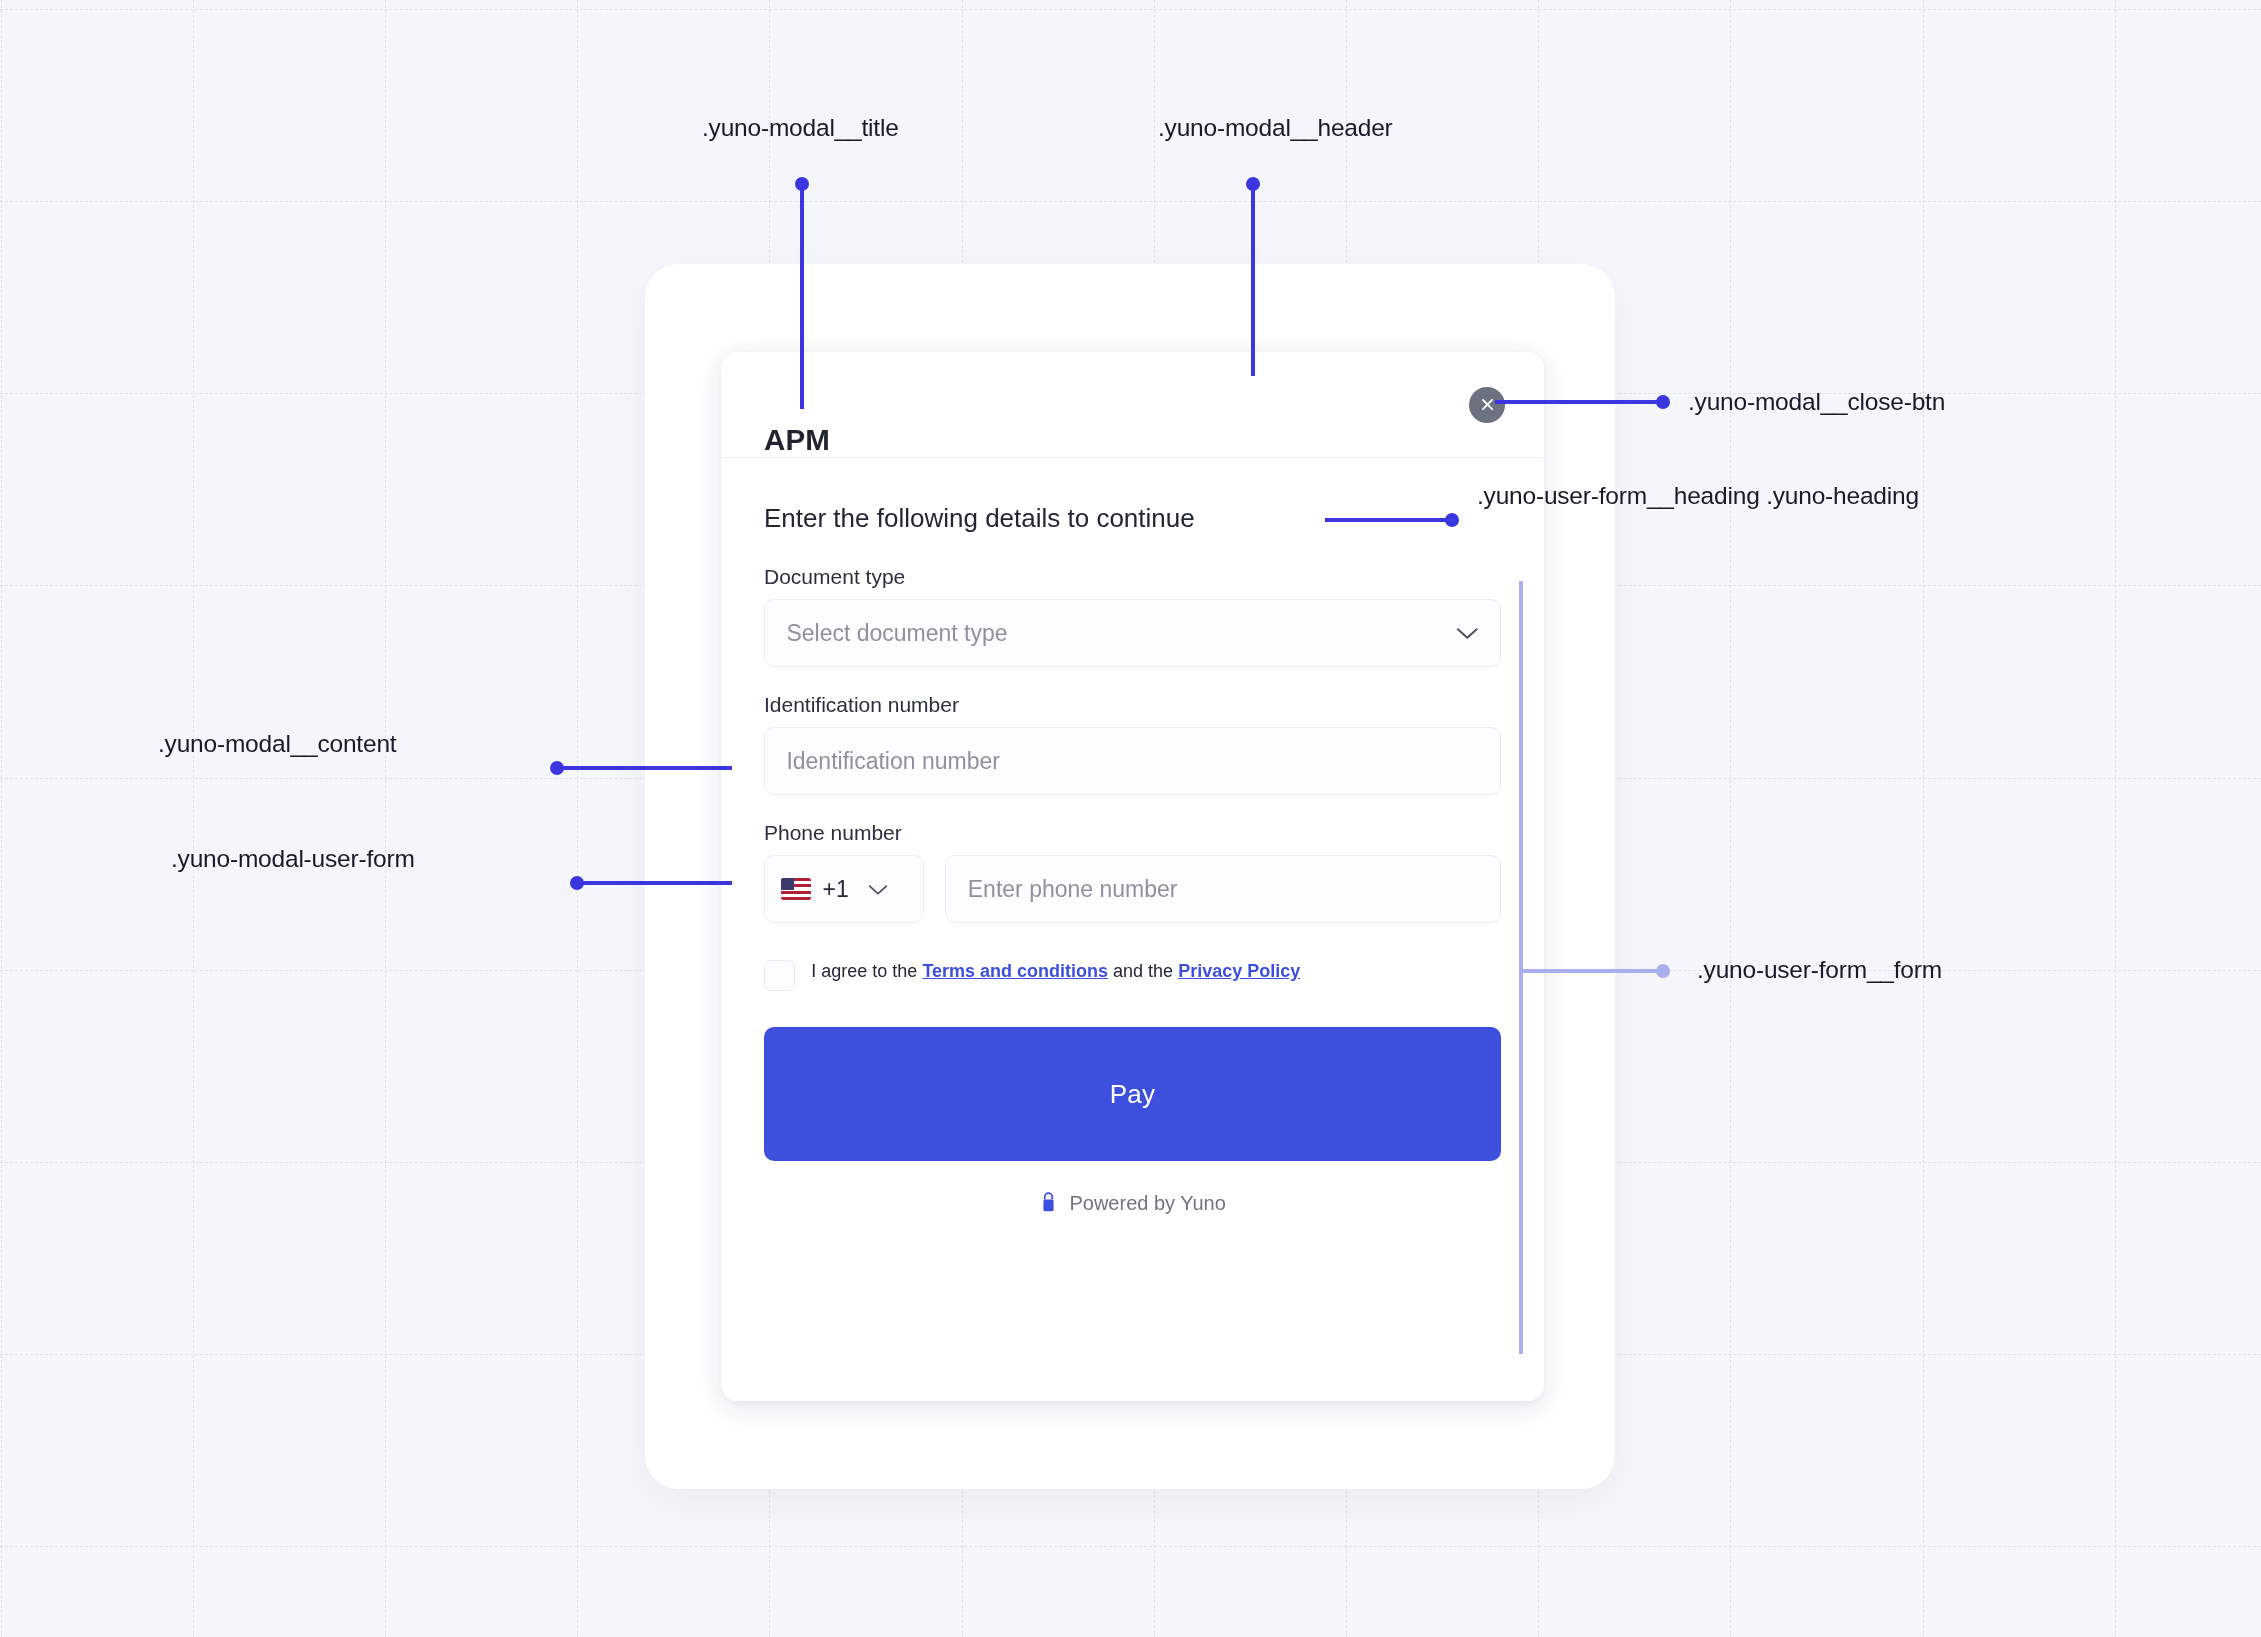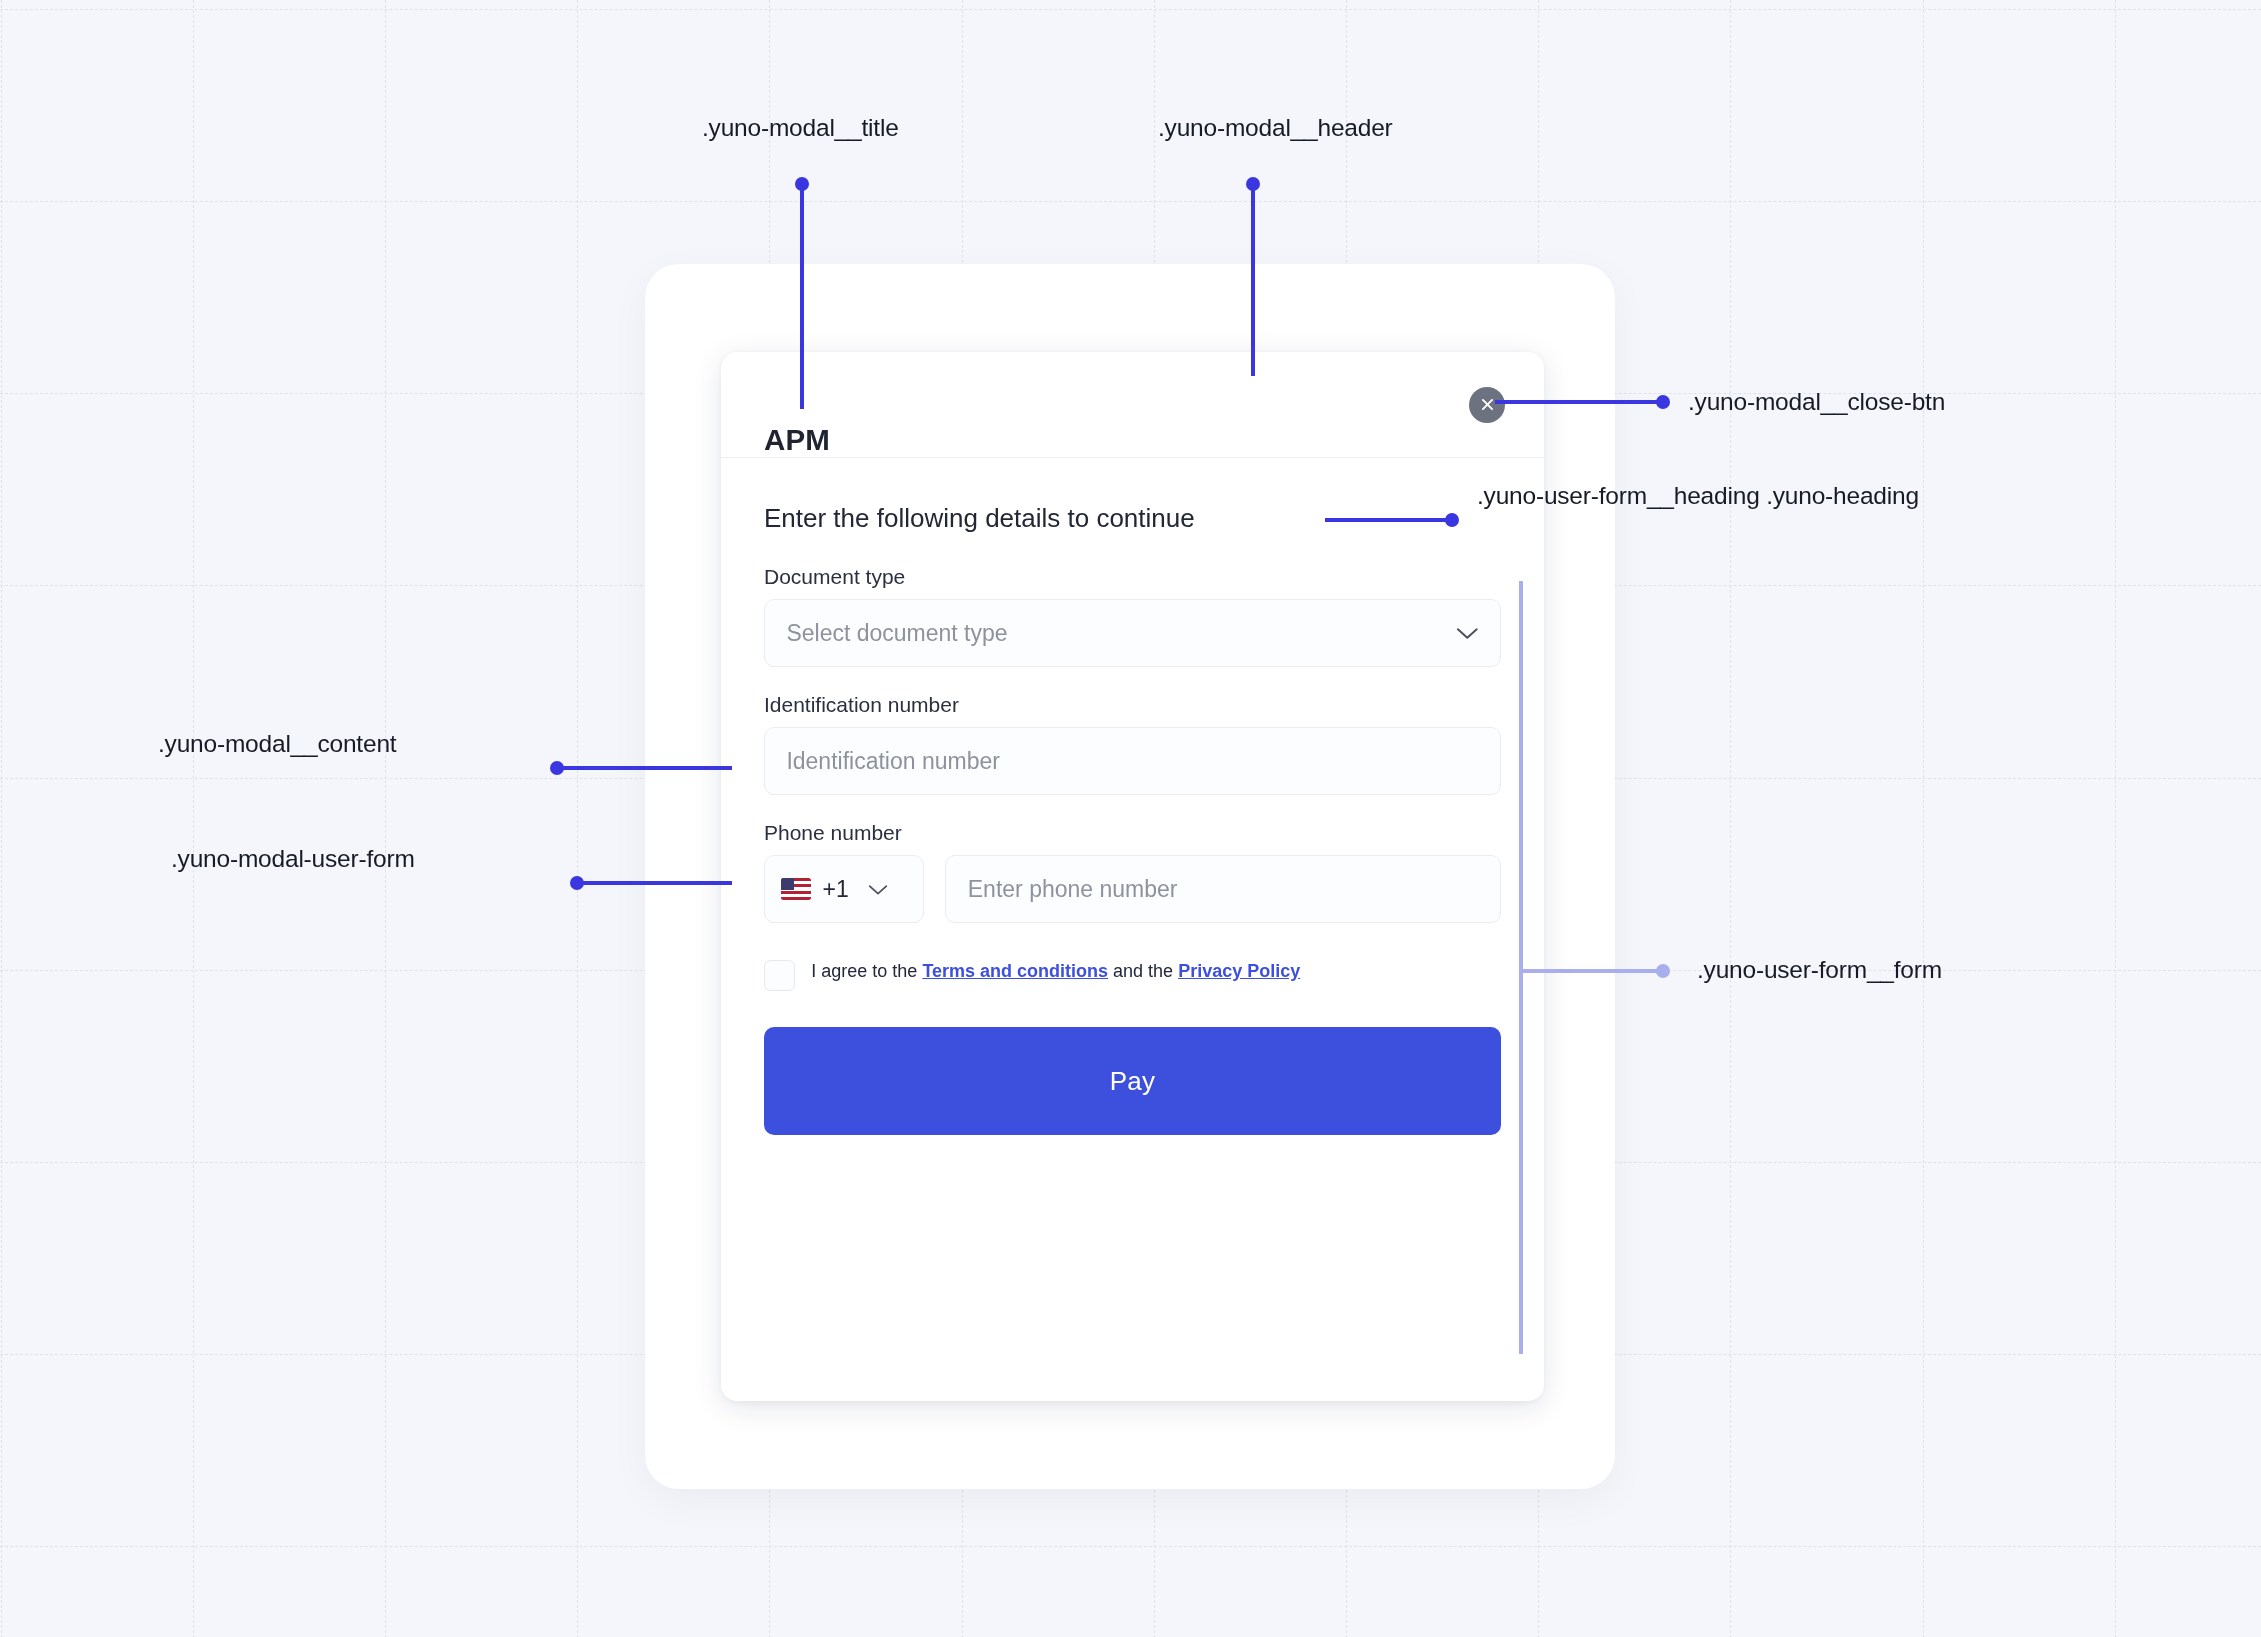--- a/index.html
+++ b/index.html
@@ -204,21 +204,21 @@
   }
   #terms-text a {
     color: #3d4fe0;
     font-weight: 700;
     text-decoration: underline;
   }
 
   
   #pay-button {
     width: 100%;
-    height: 108px;
+    height: 134px;
     background: #3d4fdd;
     border: none;
     border-radius: 10px;
     color: #ffffff;
     font-size: 26px;
     font-family: "Liberation Sans", sans-serif;
     cursor: pointer;
     letter-spacing: 0.2px;
   }
 
@@ -356,20 +356,29 @@
       </div>
     </div>
 
     <div id="terms-row">
       <div id="terms-checkbox"></div>
       <div id="terms-text"><span>I agree to the </span><a href="#">Terms and conditions</a><span> and the </span><a href="#">Privacy Policy</a></div>
     </div>
 
     <button id="pay-button">Pay</button>
 
+    <div id="modal-footer">
+      <span>
+        <svg width="19" height="22.6" viewBox="0 0 20 24" aria-hidden="true">
+          <path d="M6 9 V6.3 A4 4 0 0 1 14 6.3 V9" fill="none" stroke="#3d4fdd" stroke-width="1.9"></path>
+          <rect x="4.6" y="9" width="10.8" height="12.6" rx="1.6" fill="#3d4fdd"></rect>
+        </svg>
+      </span>
+      <span id="powered-by-label">Powered by Yuno</span>
+    </div>
 
   </div>
 </div>
 
 <div id="annotation-layer">
 
   <div class="ann-label" style="left:702px; top:114px;">.yuno-modal__title</div>
   <div class="ann-dot" style="left:795px; top:177px;"></div>
   <div class="ann-line-v" style="left:800px; top:183px; height:226px;"></div>
 

